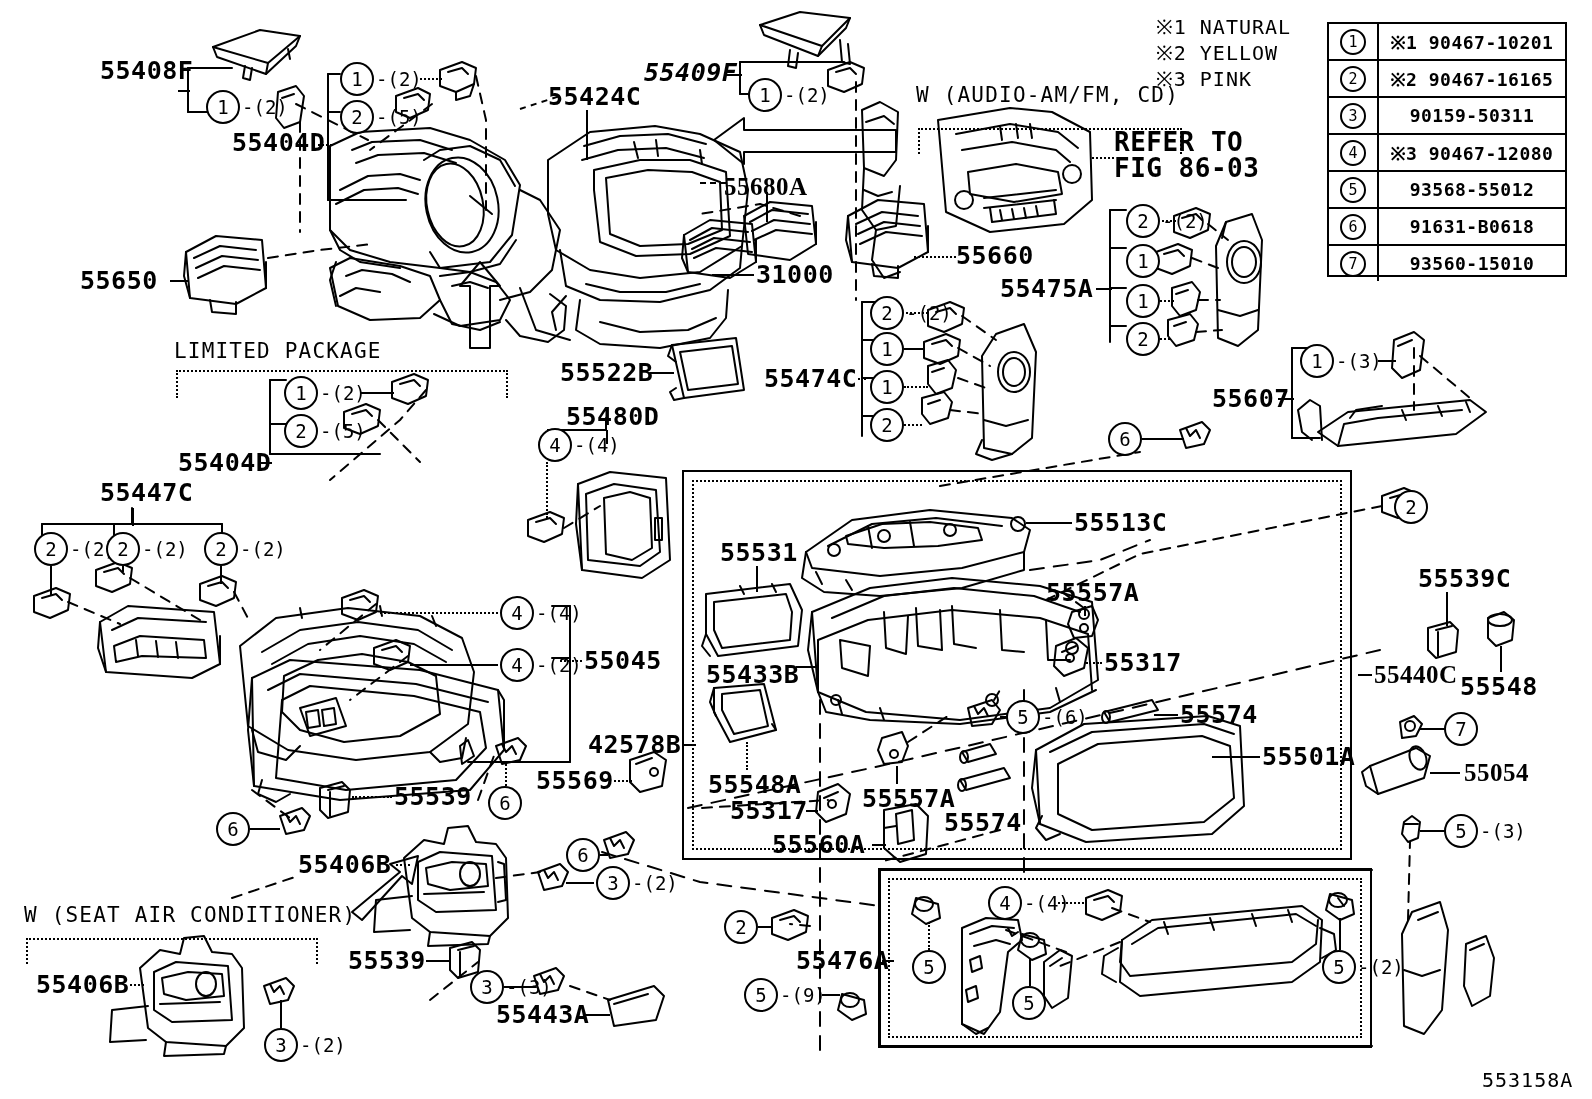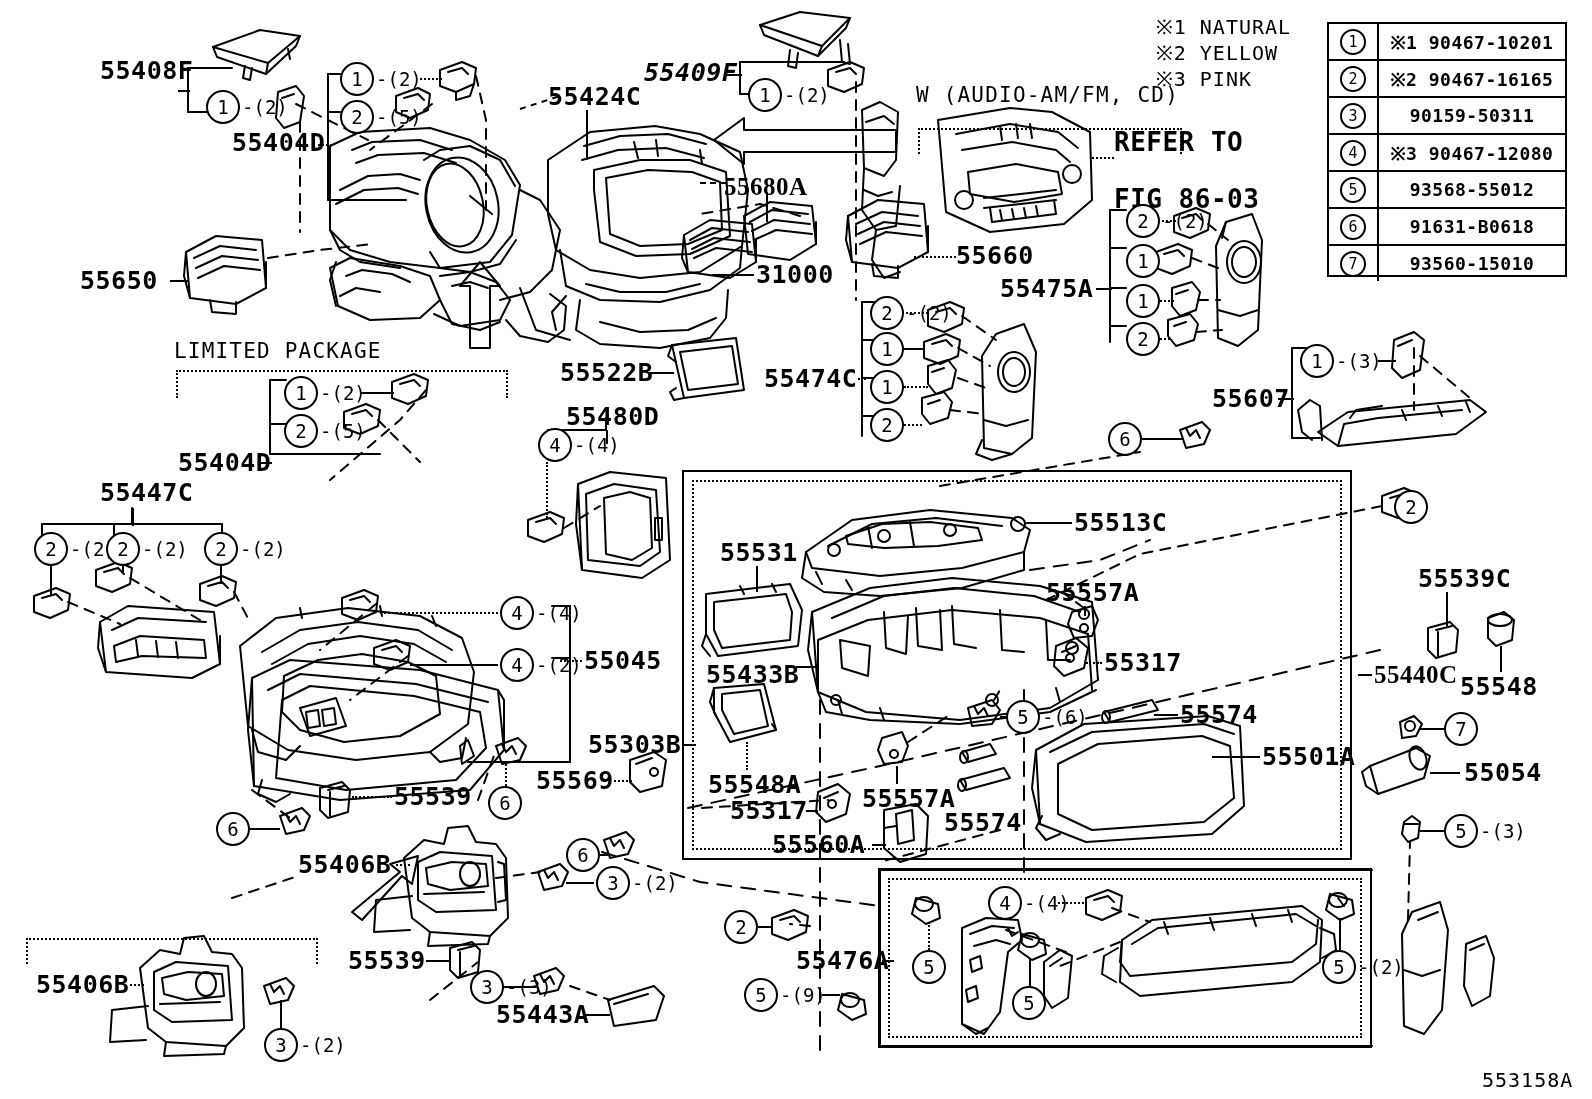--- a/index.html
+++ b/index.html
@@ -755,21 +755,21 @@
 
   <div class="dot" style="left:26px;top:938px;width:292px;"></div>
   <div class="dotv" style="left:26px;top:938px;height:26px;"></div>
   <div class="dotv" style="left:316px;top:938px;height:26px;"></div>
 
   <div class="lbl note" style="left:1156px;top:16px;">※1 NATURAL</div>
   <div class="lbl note" style="left:1156px;top:42px;">※2 YELLOW</div>
   <div class="lbl note" style="left:1156px;top:68px;">※3 PINK</div>
 
   <div class="lbl pn-sm" style="left:1114px;top:131px;">REFER TO</div>
-  <div class="lbl pn-sm" style="left:1114px;top:157px;margin-top:31px;">FIG 86-03</div>
+  <div class="lbl pn-sm" style="left:1114px;top:157px;">FIG 86-03</div>
   <div class="dot" style="left:1092px;top:157px;width:22px;"></div>
 
   <div id="legend">
     <div class="row">
         <div class="cnum">
           <span class="circ">1</span>
         </div>
         <div class="cpn">※1 90467-10201</div>
       </div>
     <div class="row">
@@ -805,20 +805,21 @@
     <div class="row">
         <div class="cnum">
           <span class="circ">7</span>
         </div>
         <div class="cpn">93560-15010</div>
       </div>
   </div>
 
   <div class="lbl grp" style="left:916px;top:84px;">W (AUDIO-AM/FM, CD)</div>
   <div class="lbl grp" style="left:174px;top:340px;">LIMITED PACKAGE</div>
+  <div class="lbl grp" style="left:24px;top:904px;">W (SEAT AIR CONDITIONER)</div>
 
   <div class="lbl pn" style="left:100px;top:58px;">55408F</div>
   <div class="ln hl" style="left:178px;top:90px;width:12px;"></div>
 
   <div class="lbl pn" style="left:232px;top:130px;">55404D</div>
   <div class="dot" style="left:318px;top:144px;width:14px;"></div>
 
   <div class="lbl pn" style="left:80px;top:268px;">55650</div>
   <div class="ln hl" style="left:170px;top:280px;width:18px;"></div>
 
@@ -856,21 +857,21 @@
 
   <div class="lbl pn" style="left:100px;top:480px;">55447C</div>
   <div class="ln vl" style="left:132px;top:508px;height:18px;"></div>
 
   <div class="lbl pn" style="left:566px;top:404px;">55480D</div>
   <div class="ln vl" style="left:606px;top:430px;height:14px;"></div>
 
   <div class="lbl pn" style="left:584px;top:648px;">55045</div>
   <div class="dot" style="left:560px;top:660px;width:22px;"></div>
 
-  <div class="lbl pn" style="left:588px;top:732px;">55303B</div>
+  <div class="lbl pn" style="left:588px;top:732px;">42578B</div>
   <div class="ln hl" style="left:684px;top:744px;width:12px;"></div>
 
   <div class="lbl pn" style="left:536px;top:768px;">55569</div>
   <div class="dot" style="left:614px;top:780px;width:18px;"></div>
 
   <div class="lbl pn" style="left:394px;top:784px;">55539</div>
   <div class="dot" style="left:352px;top:796px;width:40px;"></div>
 
   <div class="lbl pn" style="left:298px;top:852px;">55406B</div>
   <div class="dot" style="left:396px;top:864px;width:14px;"></div>
@@ -921,21 +922,21 @@
 
   <div class="lbl pn" style="left:1418px;top:566px;">55539C</div>
   <div class="ln vl" style="left:1446px;top:592px;height:34px;"></div>
 
   <div class="lbl pn" style="left:1374px;top:662px;font-family:Liberation Serif, serif;">55440C</div>
   <div class="ln hl" style="left:1358px;top:674px;width:14px;"></div>
 
   <div class="lbl pn" style="left:1460px;top:674px;">55548</div>
   <div class="ln vl" style="left:1500px;top:646px;height:26px;"></div>
 
-  <div class="lbl pn" style="left:1464px;top:760px;">55054</div>
+  <div class="lbl pn" style="left:1464px;top:760px;font-family:Liberation Serif, serif;">55054</div>
   <div class="ln hl" style="left:1430px;top:772px;width:30px;"></div>
 
   <div class="lbl pn" style="left:796px;top:948px;">55476A</div>
   <div class="ln hl" style="left:882px;top:960px;width:12px;"></div>
 
   <div class="bub" style="left:206px;top:90px;">1</div>
   <div class="qty" style="left:242px;top:96px;">-(2)</div>
   <div class="ln hl" style="left:286px;top:106px;width:0px;"></div>
 
   <div class="bub" style="left:340px;top:62px;">1</div>

